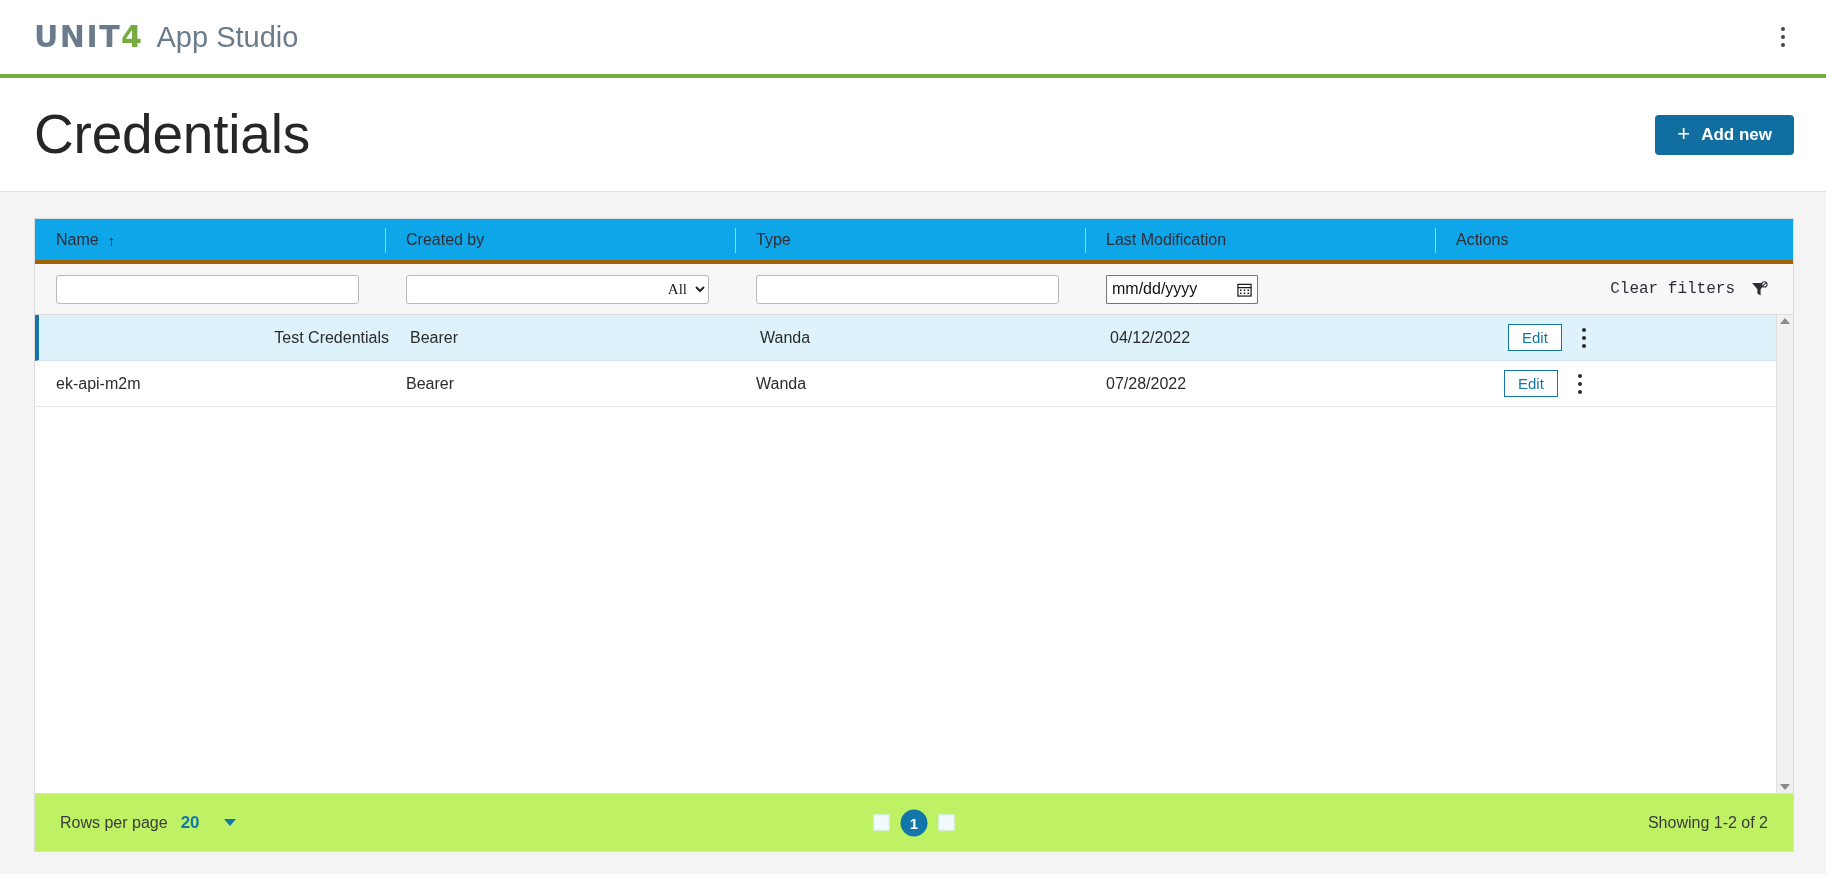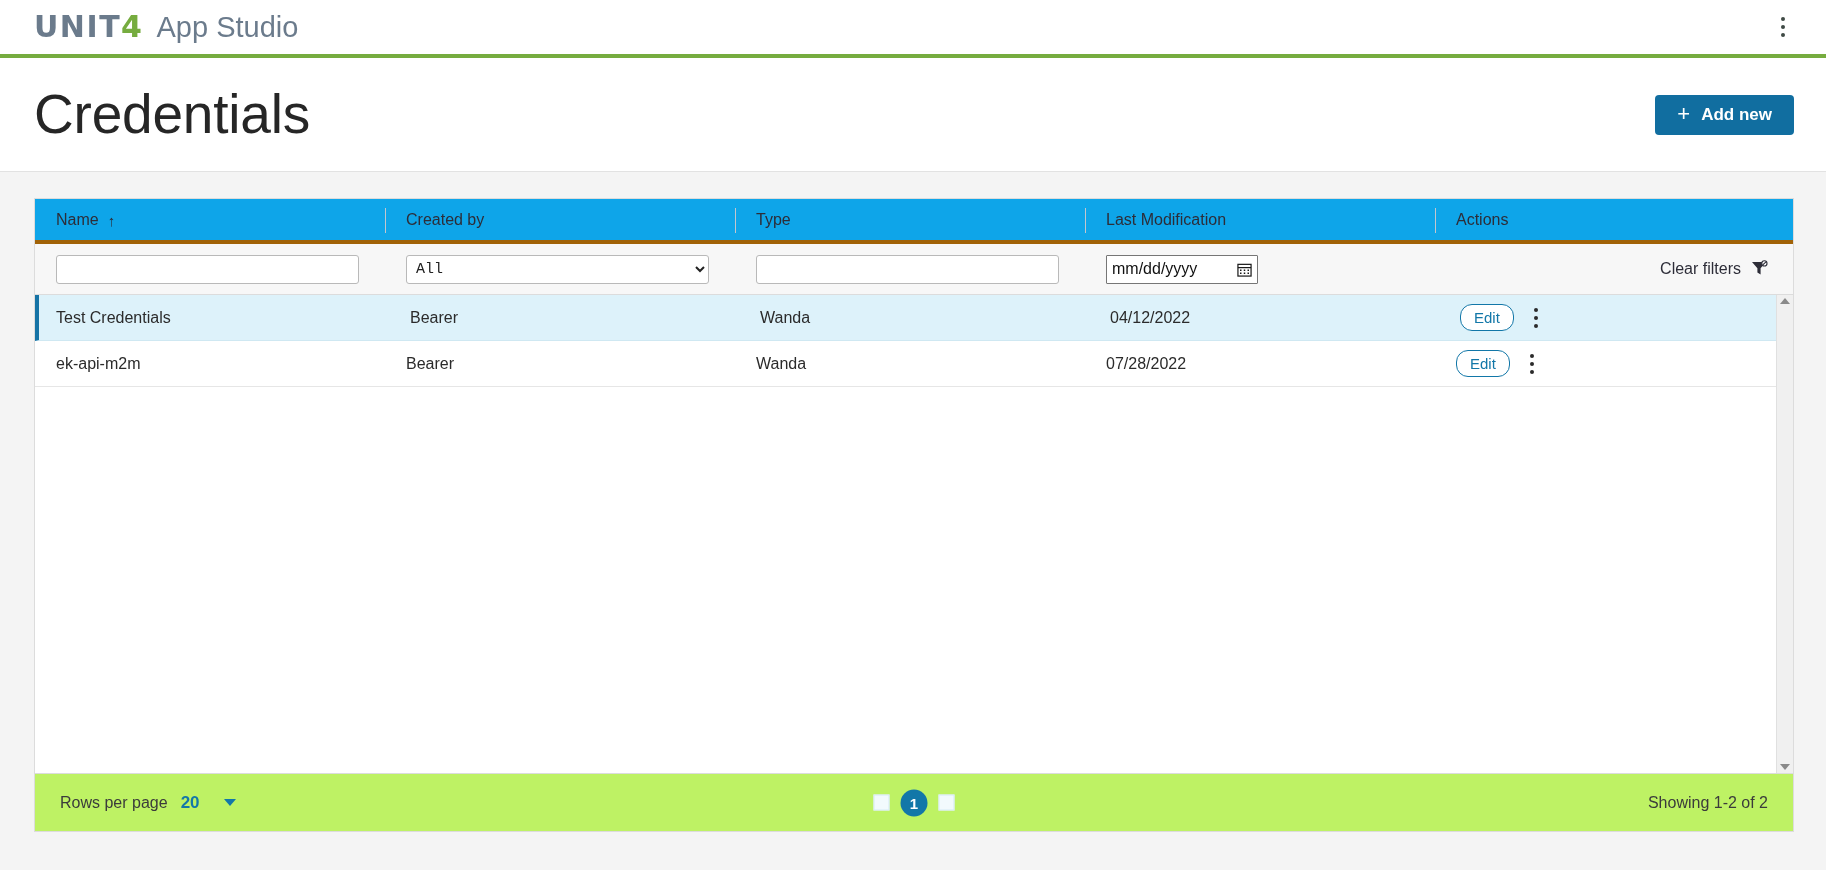--- a/index.html
+++ b/index.html
@@ -7,21 +7,21 @@
     margin: 0; padding: 0;
     width: 1826px; height: 874px;
     background: #ffffff;
     font-family: "Liberation Sans", sans-serif;
     -webkit-font-smoothing: antialiased;
   }
 
   
   .topbar {
     position: relative;
-    height: 58px;
+    height: 78px;
     background: #ffffff;
     border-bottom: 4px solid #76ac3f;
     display: flex;
     align-items: center;
     padding: 0 28px 0 34px;
     justify-content: space-between;
   }
   .brand { display: flex; align-items: baseline; gap: 13px; }
   .logo-unit4 {
     font-family: "DejaVu Sans", sans-serif;
@@ -159,22 +159,23 @@
     font-family: "Liberation Sans", sans-serif;
     color: #222;
   }
   .f-select {
     width: 303px; height: 29px;
     border: 1px solid #b9b9b9;
     border-radius: 3px;
     background: #ffffff;
     font-size: 15px;
     padding: 0 5px;
-    font-family: Liberation Mono, monospace;
+    font-family: Liberation Serif, serif;
     color: #222;
+    text-align: right;
   }
   .f-date {
     width: 152px; height: 29px;
     border: 1px solid #767676;
     border-radius: 1px;
     background: #ffffff;
     font-size: 16px;
     padding: 0 5px;
     display: flex;
     align-items: center;
@@ -182,58 +183,60 @@
     font-family: "Liberation Sans", sans-serif;
     color: #111;
     cursor: text;
   }
   .f-date .dtxt { letter-spacing: 0px; }
   .cal-ico { width: 15px; height: 15px; flex: 0 0 auto; }
   .clear-filters {
     margin-left: auto;
     margin-right: 25px;
     display: flex;
-    align-items: flex-start;
-    gap: 10px;
+    align-items: flex-end;
+    gap: 16px;
     font-size: 16px;
     color: #2d2d38;
     cursor: pointer;
+    font-family: Liberation Mono, monospace;
   }
 
   
   .tbody { flex: 1 1 auto; position: relative; overflow: hidden; background:#fff; }
   .trow {
     display: flex;
     align-items: center;
     height: 46px;
     border-bottom: 1px solid #e6e6e6;
     font-size: 16px;
     color: #2b2b2b;
     background: #ffffff;
     cursor: pointer;
   }
   .trow.selected {
     background: #ddf2fa;
     border-left: 4px solid #1573a6;
     border-bottom: 1px solid #cfe8f2;
   }
-  .trow.selected .td:first-child { padding-left: 17px; }
+  .trow.selected .td:first-child { padding-left: 17px; text-align: right; }
   .td { padding-left: 21px; overflow: hidden; white-space: nowrap; }
   .td.col-actions { display: flex; align-items: center; gap: 0px; padding-left: 21px; }
   .btn-edit {
     border: 1px solid #1277a8;
     color: #1277a8;
     background: #ffffff;
-    border-radius: 12px;
+    border-radius: 0;
     height: 27px;
     padding: 0 13px;
     font-size: 15px;
     font-family: "Liberation Sans", sans-serif;
     cursor: pointer;
     line-height: 1;
+    margin-left: 48px;
   }
   .row-kebab {
     width: 44px; height: 30px;
     display: flex; flex-direction: column;
     align-items: center; justify-content: center;
     gap: 4px; cursor: pointer;
   }
   .row-kebab span {
     width: 4px; height: 4px; border-radius: 50%;
     background: #2b2b2b; display: block;

